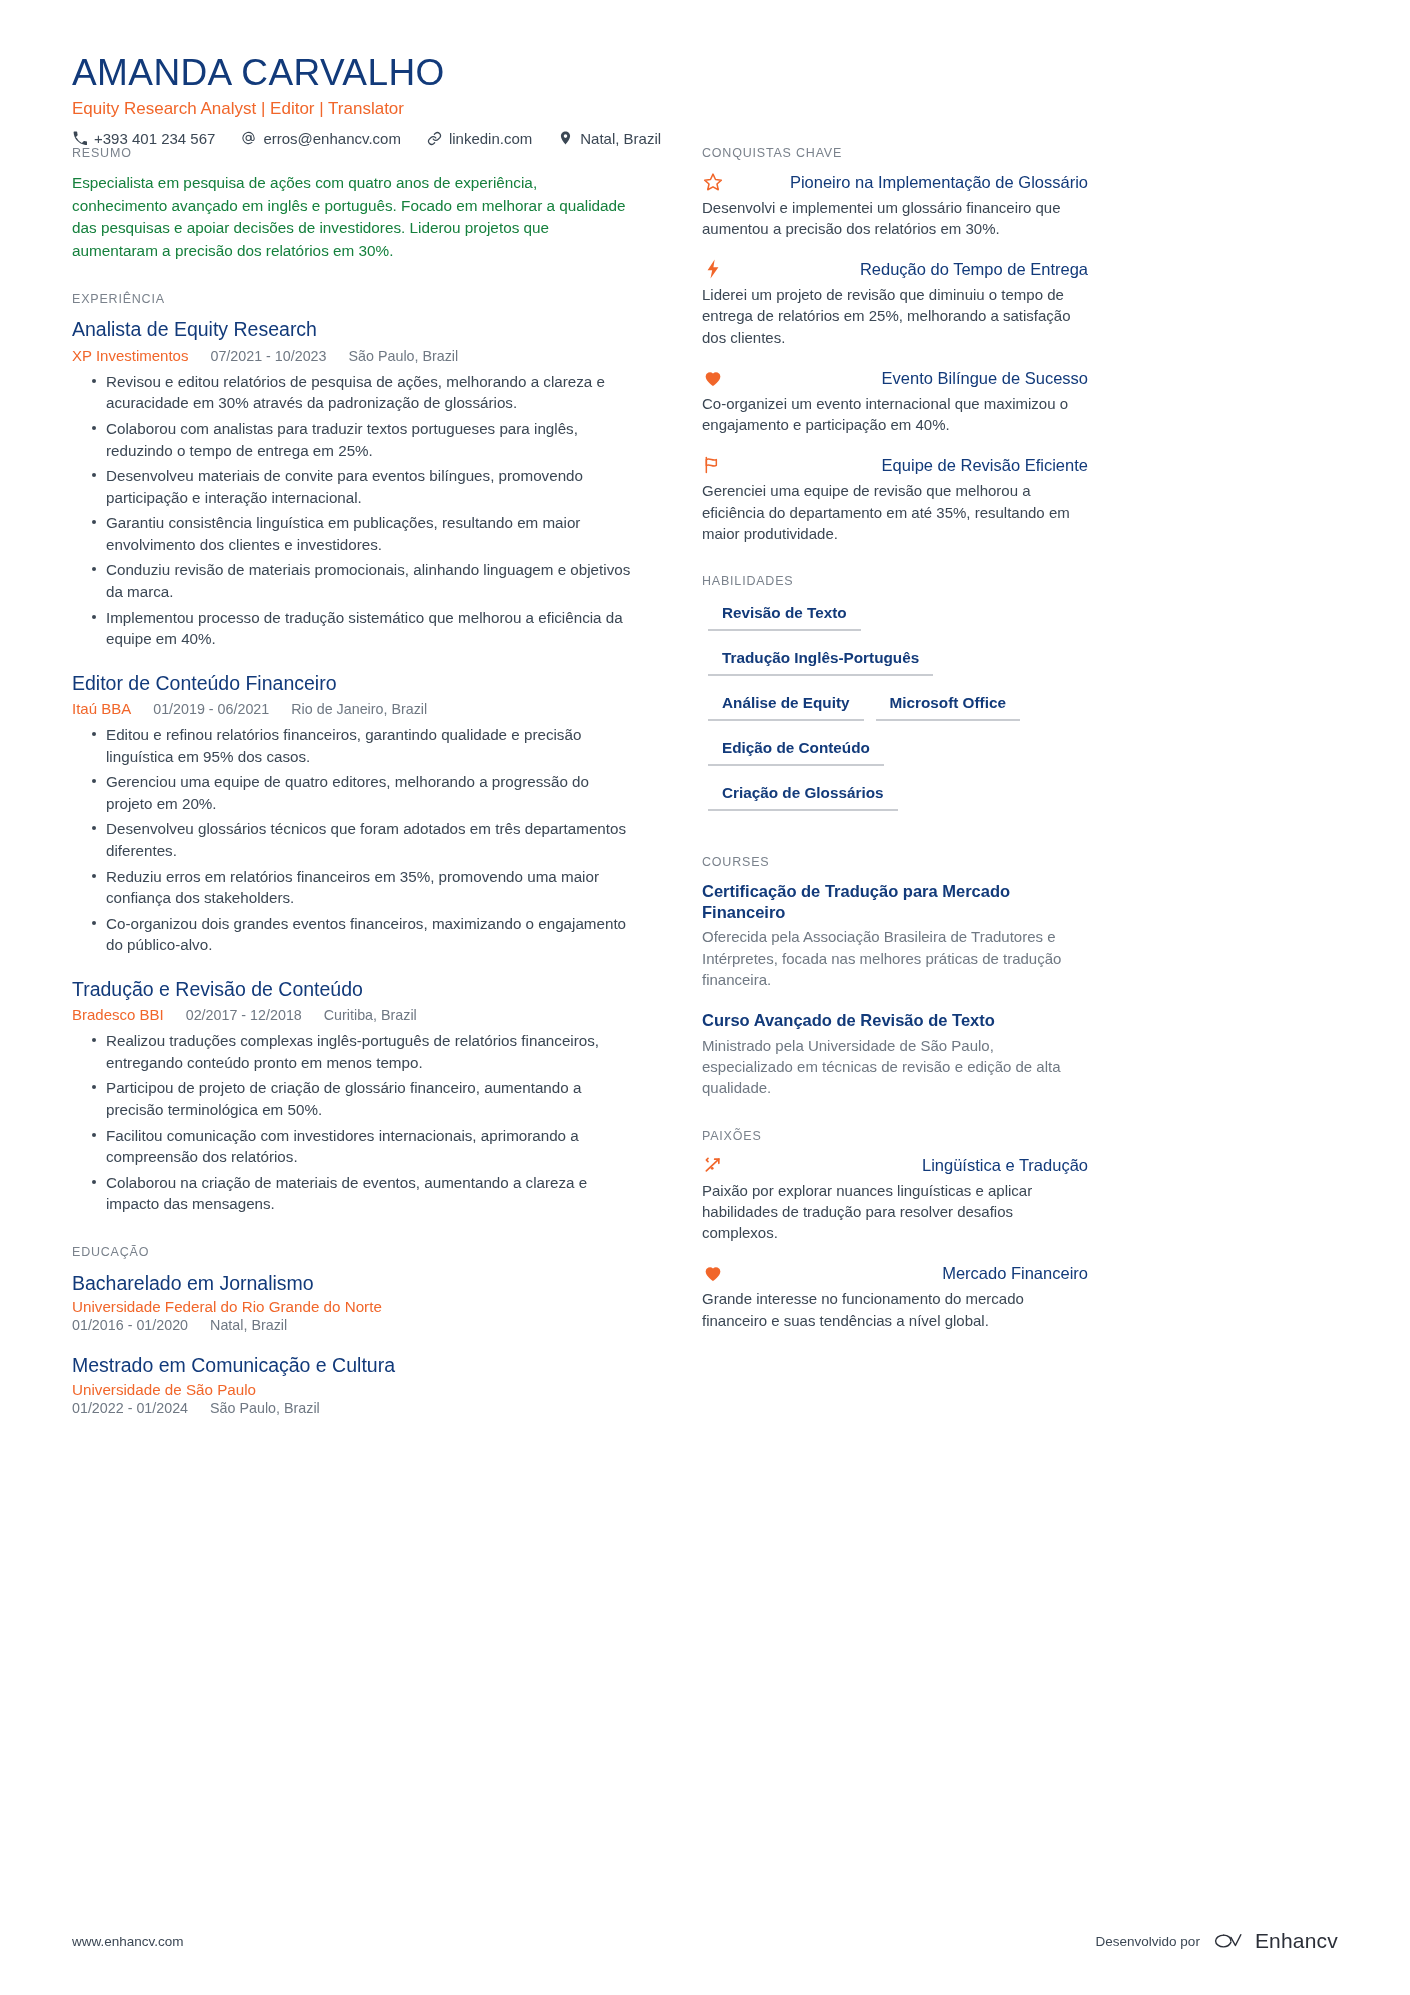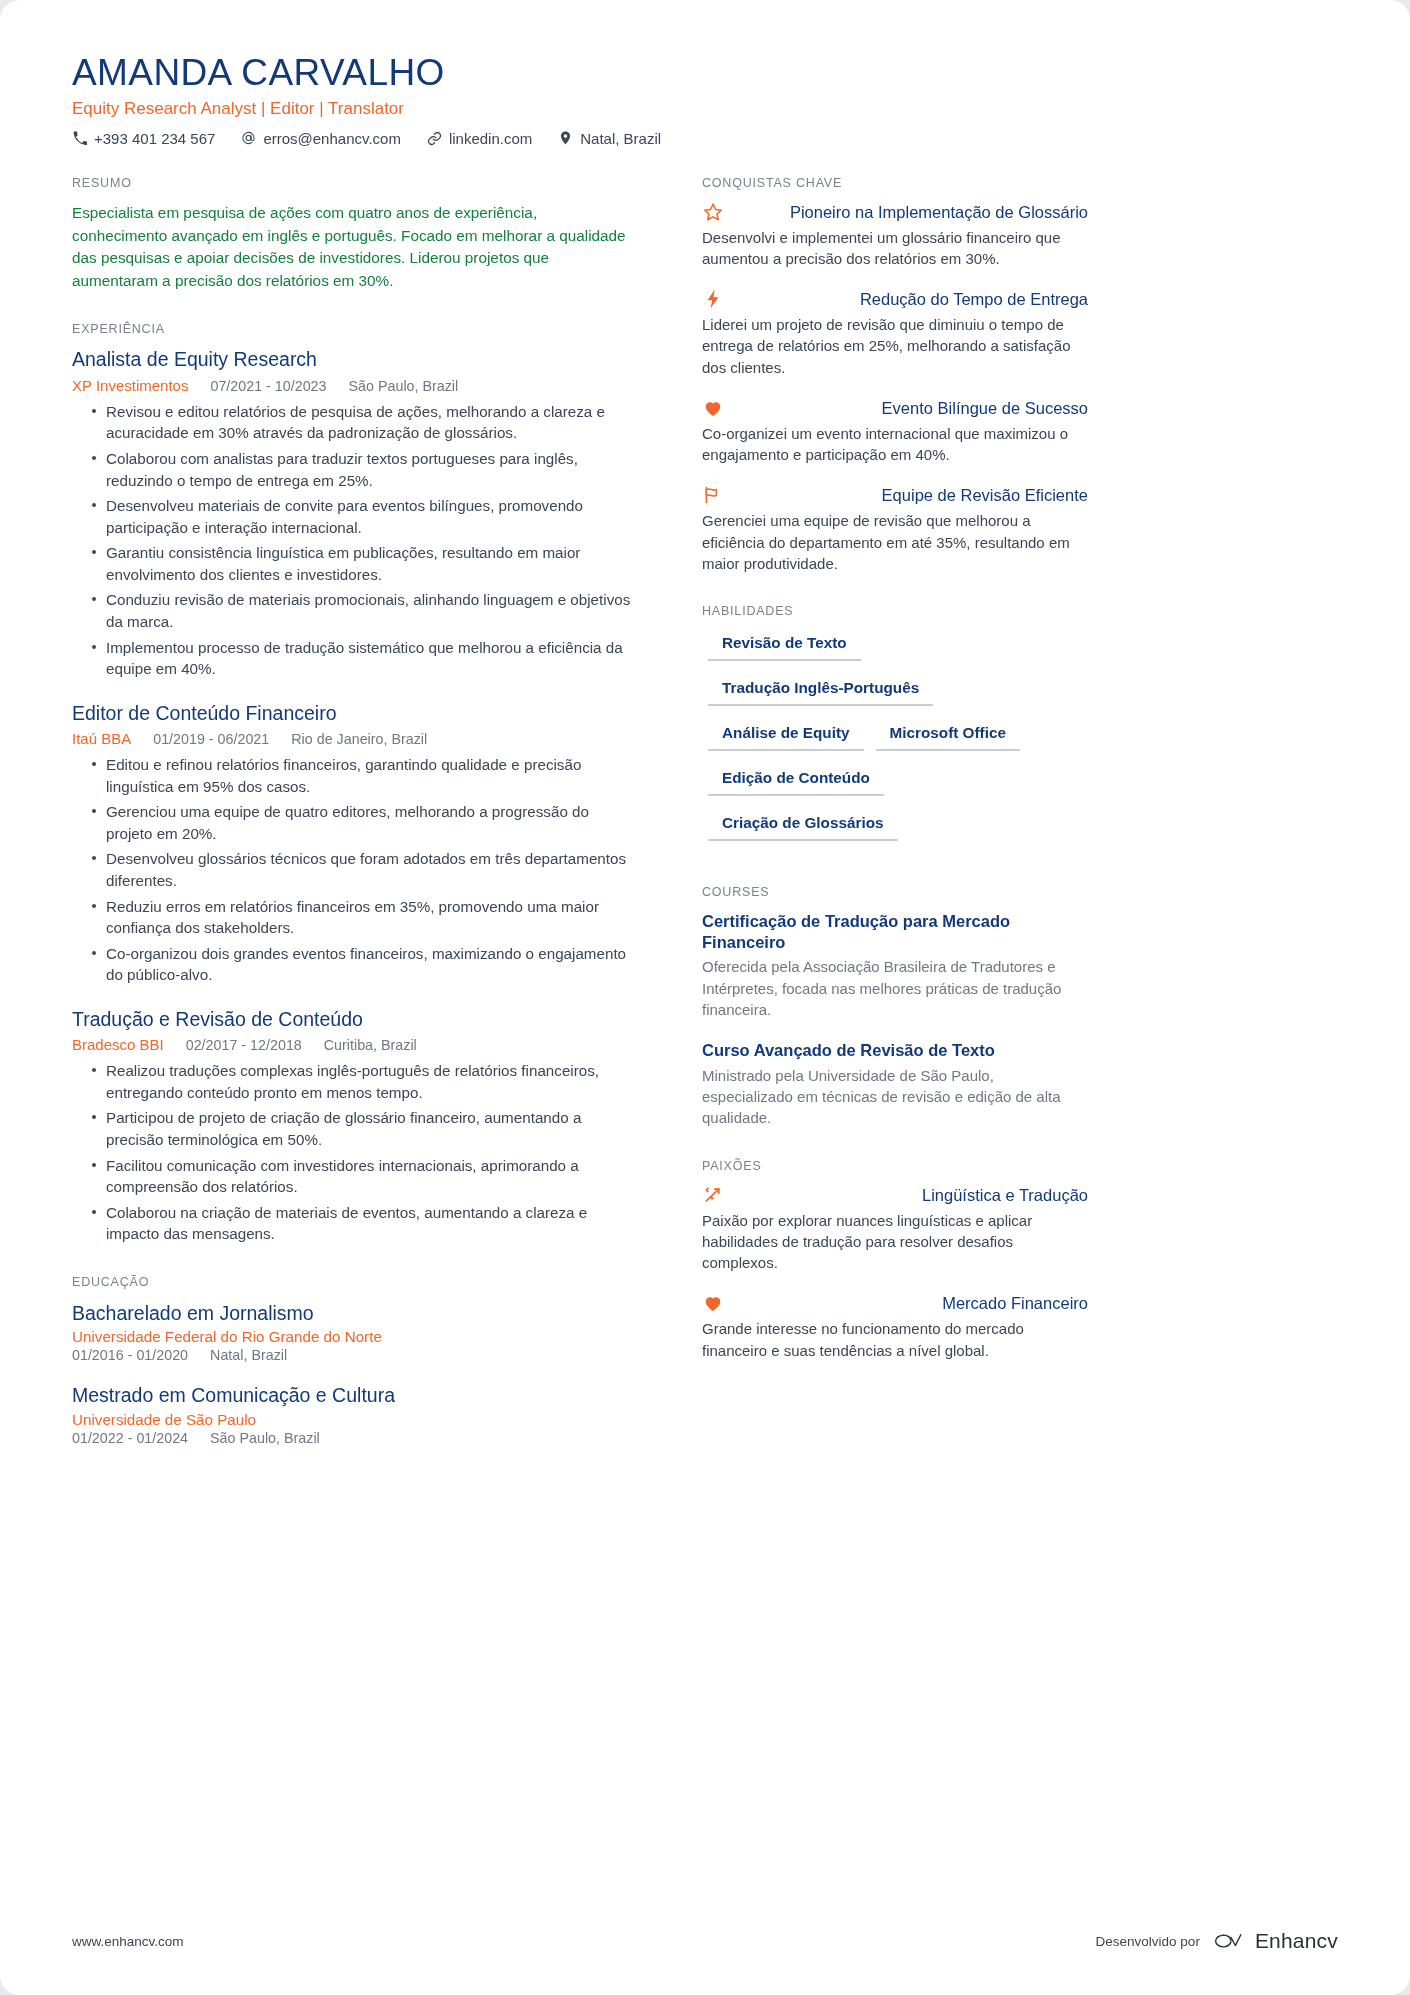--- a/index.html
+++ b/index.html
@@ -9,42 +9,41 @@
     background:#e9eaec;
     font-family:"Liberation Sans", sans-serif;
     -webkit-font-smoothing:antialiased;
   }
   .page {
     position:relative;
     width:1410px; height:1995px;
     background:#ffffff;
     padding:0;
     overflow:hidden;
-    border-radius:20px;
   }
   .inner { padding:52px 72px 0 72px; }
 
   
   .name {
     font-size:37px; font-weight:400; letter-spacing:.4px;
     color:#123a7a; margin:0 0 4px 0; line-height:1.15;
   }
   .headline {
     font-size:17px; color:#f1662a; font-weight:400;
     margin:0 0 12px 0; line-height:1.2;
   }
   .contacts { display:flex; flex-wrap:wrap; align-items:center; gap:0; }
   .contact { display:flex; align-items:center; margin-right:26px; }
   .contact .ci { display:inline-flex; align-items:center; justify-content:center;
       width:15px; height:15px; margin-right:7px; color:#3b4754; }
   .contact .ci svg { display:block; }
   .contact .ctext { font-size:15px; color:#3b4754; line-height:1; }
 
   
-  .cols { display:flex; margin-top:30px; }
+  .cols { display:flex; }
   .col-left { width:578px; padding-right:18px; }
   .col-gap { width:52px; }
   .col-right { width:386px; }
 
   .sec-title {
     font-size:12.5px; letter-spacing:.8px; color:#7a828c;
     text-transform:uppercase; margin:0 0 12px 0; font-weight:400;
   }
   .sec { margin-bottom:30px; }
 

